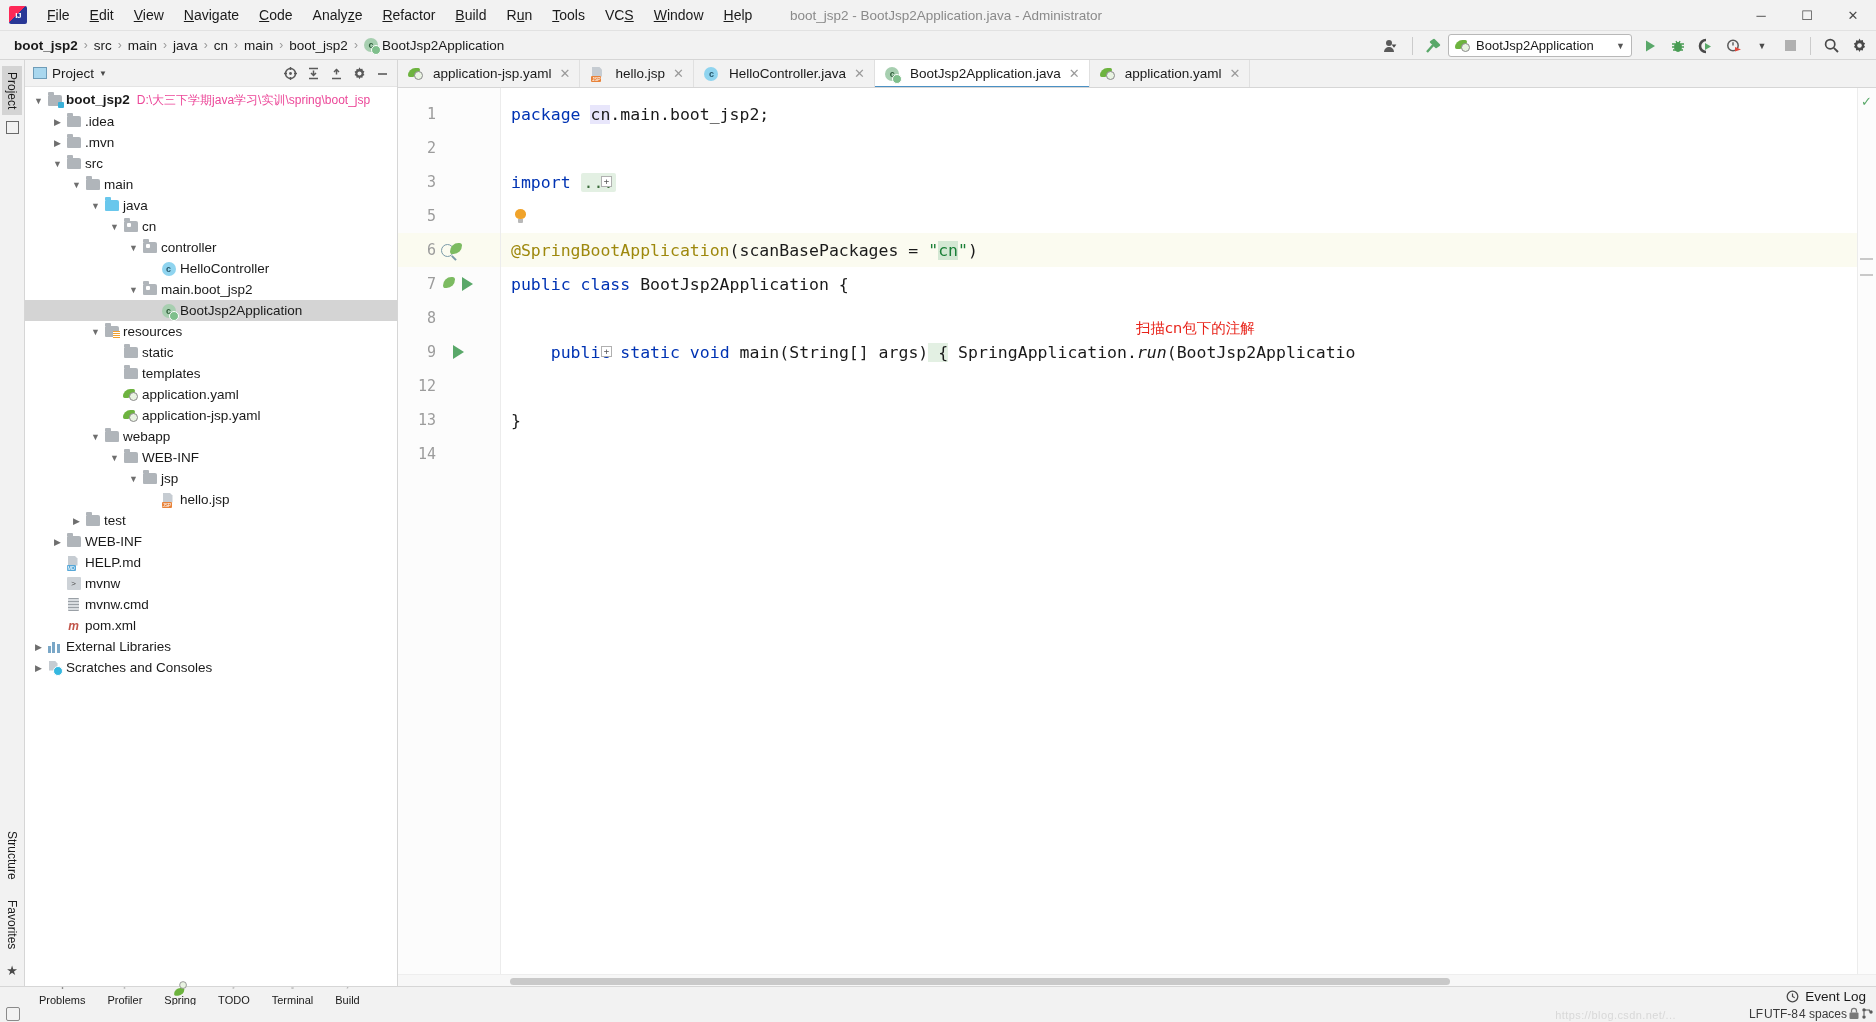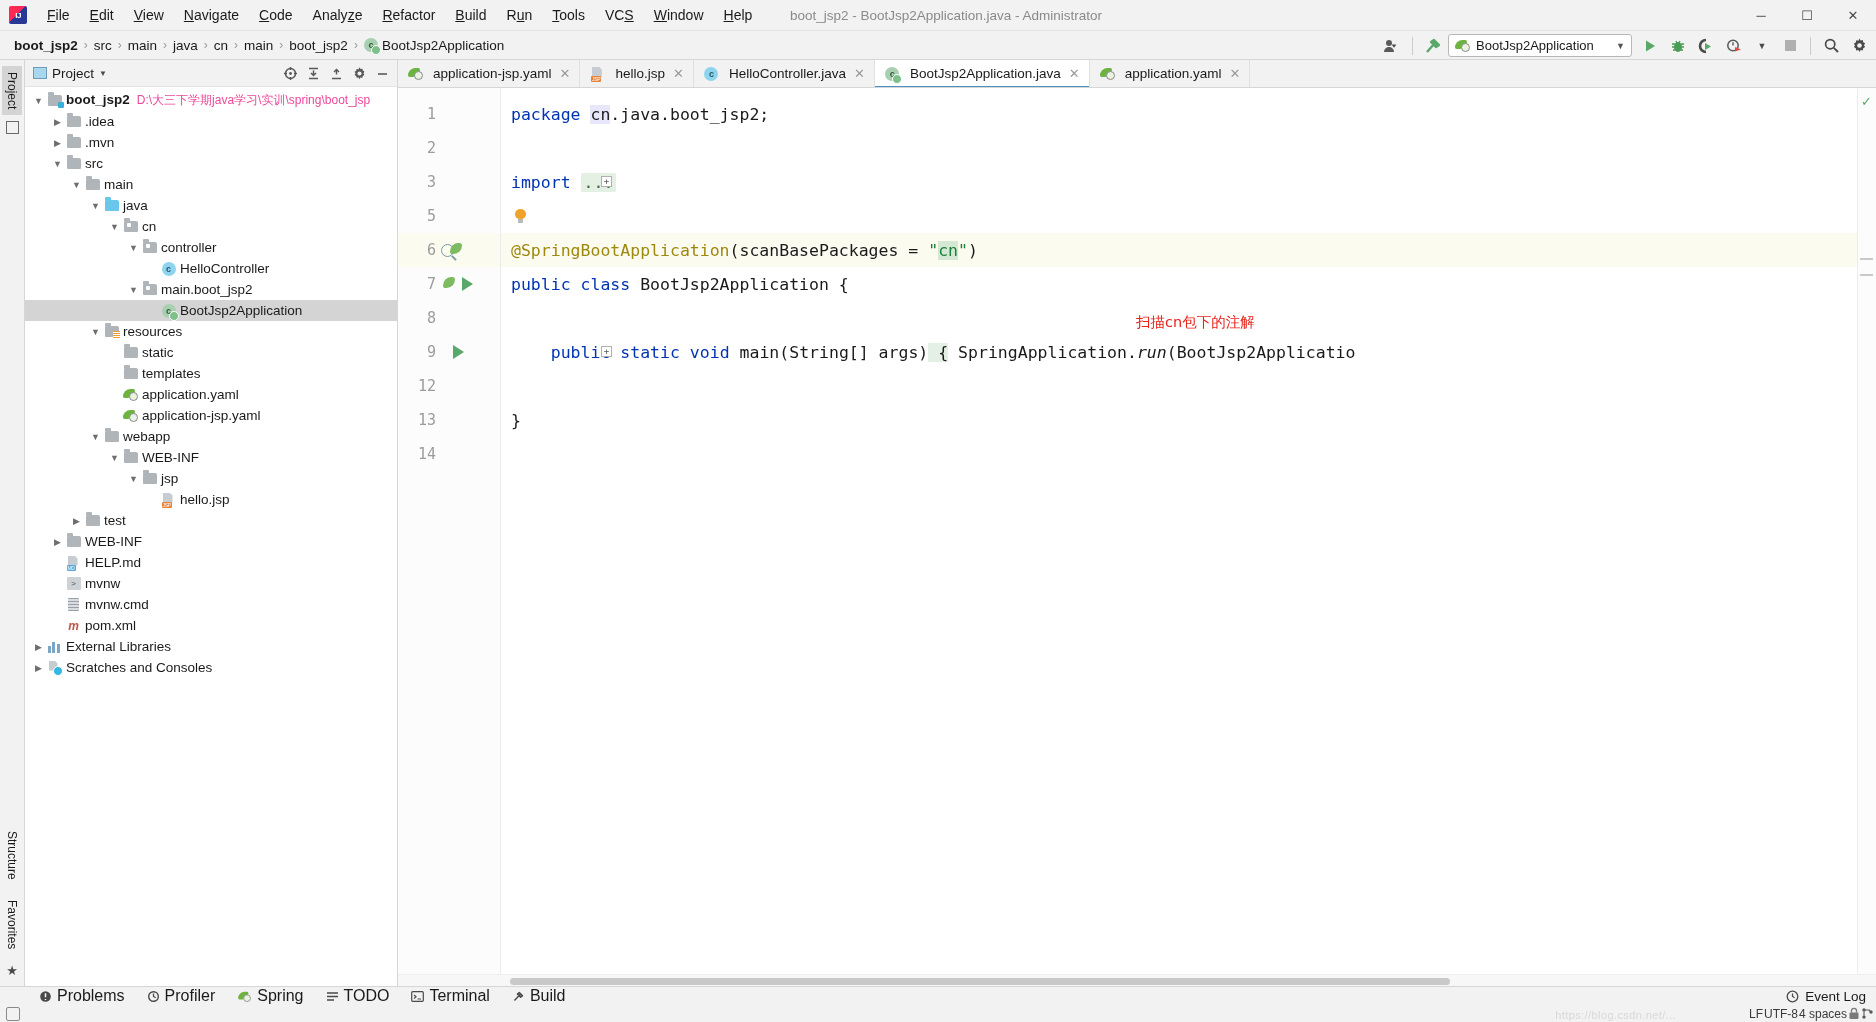--- a/index.html
+++ b/index.html
@@ -291,21 +291,21 @@
   }
 
   
   .toolbar-bottom {
     position: absolute; bottom: 17px; left: 0; right: 0; height: 19px;
     background: #f2f2f2; border-top: 1px solid #d6d6d6;
     display: flex; align-items: center; padding-left: 28px; gap: 0;
   }
   .tw-item {
     display: flex; align-items: center; gap: 5px; padding: 0 11px;
-    font-size: 16px; color: #1a1a1a; height: 19px; white-space: nowrap;
+    font-size: 11px; color: #1a1a1a; height: 19px; white-space: nowrap; flex-direction: column;
   }
   .tw-right { margin-left: auto; display: flex; align-items: center; gap: 6px; padding-right: 10px; }
 
   
   .statusbar {
     position: absolute; bottom: 0; left: 0; right: 0; height: 17px;
     background: #f2f2f2; display: flex; align-items: center;
     font-size: 12px; color: #3a3a3a; padding-left: 6px;
   }
   .status-right { margin-left: auto; display: flex; align-items: center; gap: 1px; padding-right: 2px; }
@@ -833,38 +833,38 @@
             <span class="gicons"></span>
           </div>
         <div class="gline">
             <span class="gnum">14</span>
             <span class="gicons"></span>
           </div>
       </div>
 
       <div class="code">
         <div class="cline">
-          <span class="kw">package</span><span class="pl">&nbsp;</span><span class="pkg-hl">cn</span><span class="pl">.java.boot_jsp2;</span>
+          <span class="kw">package</span><span class="pl">&nbsp;</span><span class="pkg-hl">cn</span><span class="pl">.main.boot_jsp2;</span>
         </div>
         <div class="cline"></div>
         <div class="cline">
           <span class="fold-box" style="top:11px">+</span>
           <span class="kw">import</span><span class="pl">&nbsp;</span><span class="fold">...</span>
         </div>
         <div class="cline">
           <span class="bulb" style="margin-left:4px"></span>
         </div>
         <div class="cline hl">
           <span class="ann">@SpringBootApplication</span><span class="pl">(scanBasePackages = </span><span class="str">"</span><span class="str" style="background:#d4e8d4">cn</span><span class="str">"</span><span class="pl">)</span>
         </div>
         <div class="cline">
           <span class="kw">public</span><span class="pl">&nbsp;</span><span class="kw">class</span><span class="pl">&nbsp;BootJsp2Application {</span>
         </div>
         <div class="cline">
-          <span class="red-note" style="left:635px; top:12px">扫描cn包下的注解</span>
+          <span class="red-note" style="left:635px; top:18px">扫描cn包下的注解</span>
         </div>
         <div class="cline">
           <span class="fold-box" style="top:11px; left:100px">+</span>
           <span class="pl">&nbsp;&nbsp;&nbsp;&nbsp;</span><span class="kw">public</span><span class="pl">&nbsp;</span><span class="kw">static</span><span class="pl">&nbsp;</span><span class="kw">void</span><span class="pl">&nbsp;</span><span class="pl">main</span><span class="pl">(String[] args)</span><span class="pl" style="background:#e3f0e3">&nbsp;{</span><span class="pl">&nbsp;SpringApplication.</span><span class="ital">run</span><span class="pl">(BootJsp2Applicatio</span>
         </div>
         <div class="cline"></div>
         <div class="cline">
           <span class="pl">}</span>
         </div>
         <div class="cline"></div>

